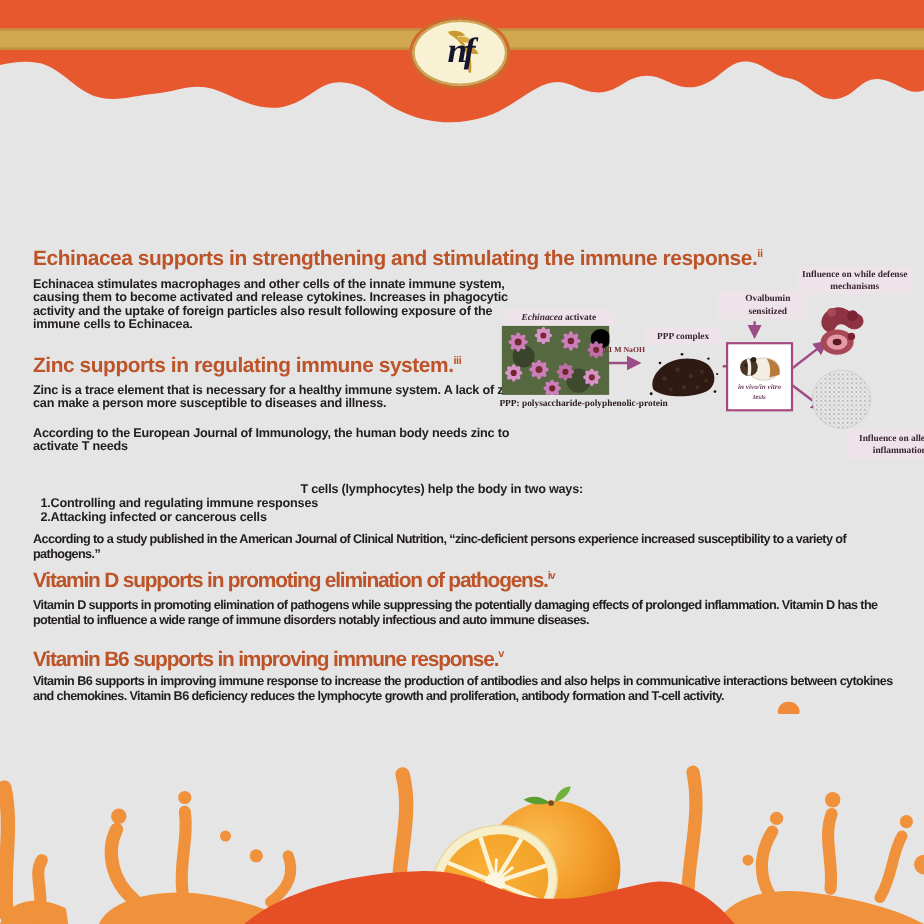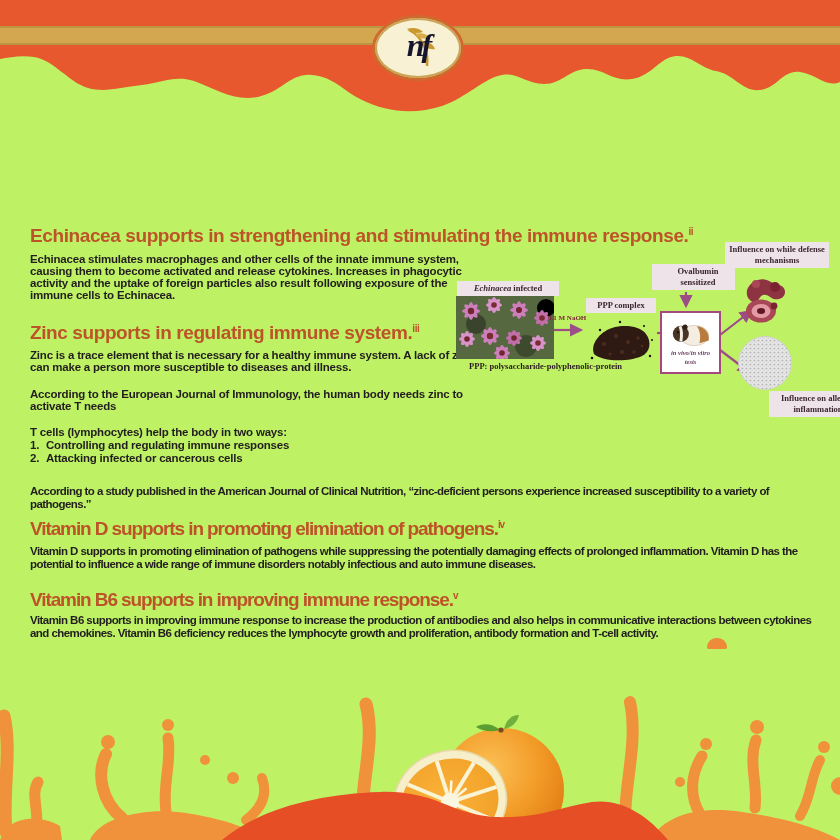--- a/index.html
+++ b/index.html
@@ -1,16 +1,16 @@
 <!DOCTYPE html>
 <html><head>
 <meta charset="utf-8">
 <style>
   html,body { margin:0; padding:0; background:#fff; }
-  .page { position:relative; width:840px; height:840px; background:#bef264; overflow:hidden;
+  .page { position:relative; width:840px; height:840px; background:#e5e5e5; overflow:hidden;
           font-family:"Liberation Sans", sans-serif; }
 
   
   .header-svg { position:absolute; left:0; top:0; }
   .logo { position:absolute; left:372px; top:15px; width:86px; height:60px; border-radius:50%;
           background:#F8F1D4; border:3px solid #CE6A2E; box-shadow:inset 0 0 0 2px #C9A756;
           display:flex; align-items:center; justify-content:center; z-index:6; }
   .logo-wheat { position:absolute; left:6px; top:4px; z-index:1; }
   .logo-text { position:relative; z-index:2; font-family:"Liberation Serif", serif; font-style:italic;
                font-weight:700; font-size:32px; color:#15152e; letter-spacing:-3px; margin-top:-5px; }
@@ -23,21 +23,21 @@
 
   .body-text { position:absolute; left:30px; margin:0; font-weight:700; font-size:11.5px;
                line-height:11.9px; color:#221D1E; letter-spacing:-0.2px; }
   .condensed { letter-spacing:-0.55px; line-height:13px; }
 
   #h-echinacea { top:225px; }
   #p-echinacea { top:254px; width:442px; }
   #h-zinc      { top:322px; }
   #p-zinc1     { top:350px; width:458px; }
   #p-zinc2     { top:389px; width:458px; }
-  #tcells      { position:absolute; left:30px; top:426px; width:500px; }
+  #tcells      { position:absolute; left:30px; top:439px; width:500px;text-align:right; }
   .tcells-title{ margin:0; font-weight:700; font-size:11.5px; line-height:13px; color:#221D1E; letter-spacing:-0.2px;}
   .tcell-item  { display:flex; font-weight:700; font-size:11.5px; line-height:13.2px; color:#221D1E; letter-spacing:-0.2px;}
   .tcell-num   { width:16px; }
   #p-ajcn      { top:485px; width:784px; }
   #h-vitd      { top:518px; }
   #p-vitd      { top:545px; width:784px; }
   #h-b6        { top:589px; }
   #p-b6        { top:614px; width:784px; }
 
   .dome { position:absolute; left:707px; top:638px; width:20px; height:11px;
@@ -57,21 +57,21 @@
             justify-content:center; gap:1px; }
   .tests { font-family:"Liberation Serif",serif; font-style:italic; font-weight:700; font-size:6.5px;
            color:#6B3B60; text-align:center; line-height:1.35; width:50px; }
   .arrows { position:absolute; left:0; top:0; z-index:1; }
 
   #lbl-airway   { left:272px; top:4px;  width:98px; }
   #lbl-flowers  { left:4px;   top:43px; width:96px; }
   #lbl-ovalb    { left:199px; top:26px; width:68px;padding-left:12px; }
   #lbl-pppcx    { left:133px; top:60px; width:64px; }
   #lbl-allergic { left:276px; top:153px; width:92px;margin-left:40px; }
-  #ppp-key      { left:16px;   top:123px; width:210px; }
+  #ppp-key      { left:1px;   top:123px; width:210px; }
   #flower-photo { left:3px;   top:58px; }
   #ppp-pile     { left:133px; top:76px; }
   #airway-img   { left:286px; top:37px; }
   #sphere-img   { left:284px; top:97px; }
 
   
   .splash-svg { position:absolute; left:0; top:690px; }
 </style>
 </head>
 <body>
@@ -100,21 +100,21 @@
     </svg>
     <span class="logo-text">nf</span>
   </div>
 
   <h2 class="sec-heading" id="h-echinacea"><span>Echinacea supports in strengthening and stimulating the immune response.</span><sup>ii</sup></h2>
   <p class="body-text" id="p-echinacea">Echinacea stimulates macrophages and other cells of the innate immune system, causing them to become activated and release cytokines. Increases in phagocytic activity and the uptake of foreign particles also result following exposure of the immune cells to Echinacea.</p>
 
   <div class="diagram">
 
     <div class="dlabel" id="lbl-airway">Influence on while defense mechanisms</div>
-    <div class="dlabel" id="lbl-flowers"><i>Echinacea</i><span> infected</span></div>
+    <div class="dlabel" id="lbl-flowers"><i>Echinacea</i><span> activate</span></div>
     <div class="dlabel" id="lbl-ovalb">Ovalbumin sensitized</div>
     <div class="dlabel" id="lbl-pppcx">PPP complex</div>
     <div class="dlabel" id="lbl-allergic">Influence on allergic inflammation</div>
     <div class="dcaption" id="ppp-key">PPP: polysaccharide-polyphenolic-protein</div>
     <div class="naoh">0.1 M NaOH</div>
 
     <svg class="dimg" id="flower-photo" width="98" height="63" viewBox="0 0 98 63">
       <rect width="98" height="63" fill="#55683F"></rect>
       <circle cx="20" cy="28" r="10" fill="#3A442C"></circle>
         <circle cx="70" cy="50" r="11" fill="#3E4A2E"></circle>

